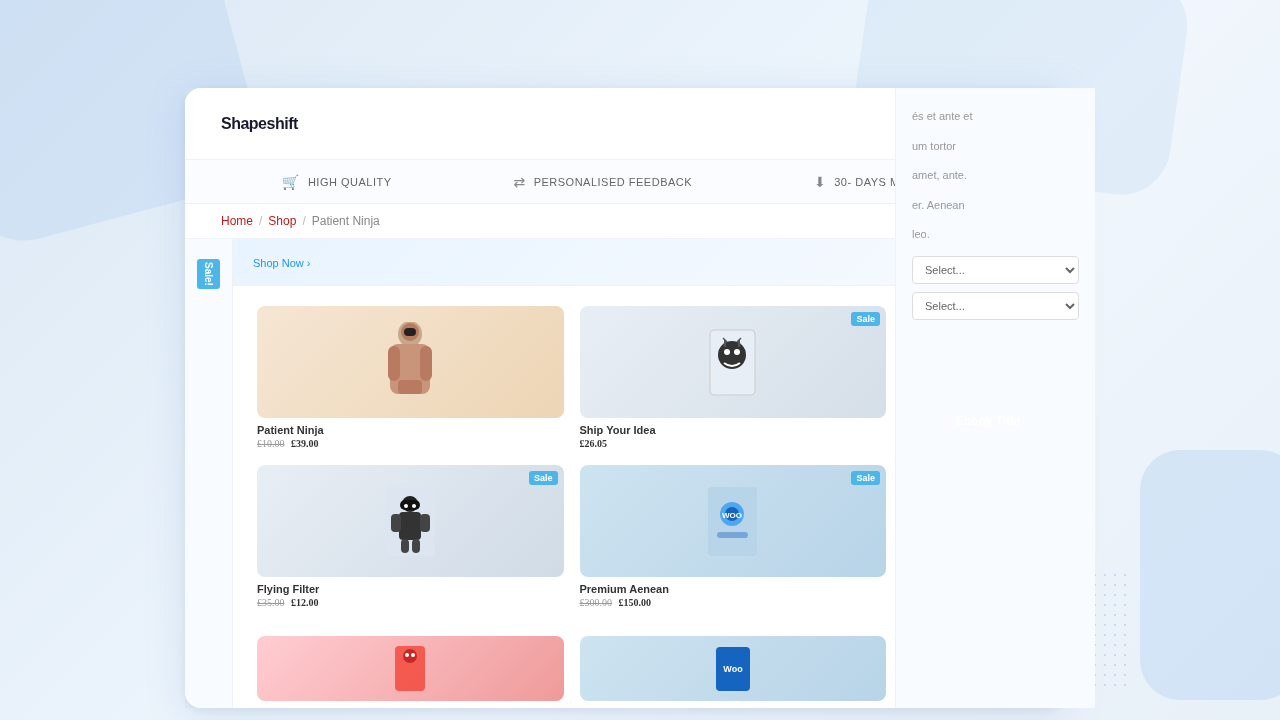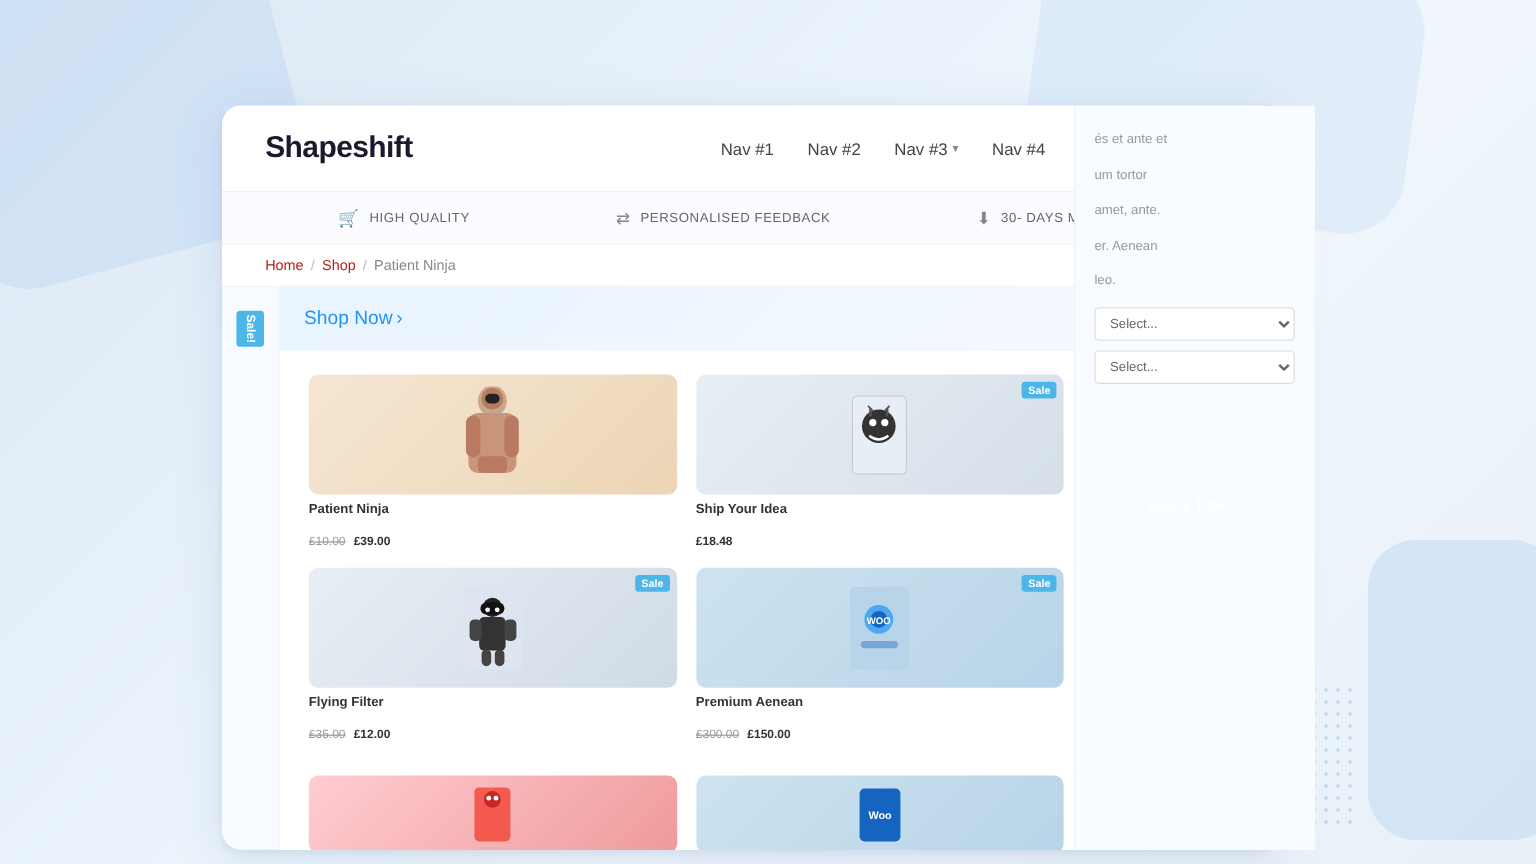--- a/index.html
+++ b/index.html
@@ -61,21 +61,21 @@
     .site-header {
       display: flex;
       align-items: center;
       justify-content: space-between;
       padding: 0 36px;
       height: 72px;
       background: #fff;
       border-bottom: 1px solid #eef2f7;
     }
     .site-logo {
-      font-size: 25px;
+      font-size: 16px;
       font-weight: 800;
       color: #1a1a2e;
       letter-spacing: -0.5px;
     }
     .nav-links {
       display: flex;
       align-items: center;
       gap: 28px;
     }
     .nav-link {
@@ -181,21 +181,21 @@
       background: linear-gradient(135deg, #e8f4ff 0%, #f5f9ff 100%);
       padding: 16px 20px;
       border-bottom: 1px solid #eef2f7;
     }
     .shop-banner h2 {
       font-size: 14px;
       font-weight: 700;
       color: #1a1a2e;
     }
     .shop-banner .shop-now {
-      font-size: 16px;
+      font-size: 11px;
       color: #2196F3;
       cursor: pointer;
       display: flex;
       align-items: center;
       gap: 3px;
       margin-top: 2px;
     }
 
     
     .product-grid {
@@ -204,21 +204,21 @@
       gap: 0;
       padding: 12px 16px;
     }
     .product-card {
       padding: 8px;
       position: relative;
       cursor: pointer;
     }
     .product-thumb {
       width: 100%;
-      height: 100px;
+      height: 112px;
       background: #f0f4f8;
       border-radius: 8px;
       overflow: hidden;
       position: relative;
       display: flex;
       align-items: center;
       justify-content: center;
     }
     .product-sale-badge {
       position: absolute;
@@ -248,21 +248,22 @@
 
     .product-name {
       font-size: 11px;
       font-weight: 600;
       color: #333;
       margin-top: 6px;
     }
     .product-price {
       font-size: 10px;
       color: #999;
-      margin-top: 16px;
+      margin-top: 2px;
+      font-family: Liberation Serif, serif;
     }
     .product-price .old-price {
       text-decoration: line-through;
       margin-right: 4px;
     }
     .product-price .new-price {
       color: #333;
       font-weight: 600;
     }
 
@@ -501,30 +502,20 @@
 <div class="bg-shape-topright"></div>
 <div class="bg-shape-bottomright"></div>
 <div class="bg-dots"></div>
 
 <div class="far-left-panel"></div>
 
 <div class="browser-window">
 
   <header class="site-header">
     <div class="site-logo">Shapeshift</div>
-    <nav class="nav-links">
-      <span class="nav-link">Nav #1</span>
-      <span class="nav-link">Nav #2</span>
-      <span class="nav-link">
-        <span>Nav #3</span>
-        <span class="nav-chevron">▾</span>
-      </span>
-      <span class="nav-link">Nav #4</span>
-      <button class="cta-button">Call To Action</button>
-    </nav>
   </header>
 
   <div class="feature-bar">
     <div class="feature-item">
       <span class="feature-icon">🛒</span>
       <span>HIGH QUALITY</span>
     </div>
     <div class="feature-item">
       <span class="feature-icon">⇄</span>
       <span>PERSONALISED FEEDBACK</span>
@@ -592,21 +583,21 @@
               <circle cx="32" cy="27" r="3" fill="#fff"></circle>
               <path d="M19 38 Q27 44 35 38" stroke="#fff" stroke-width="2" fill="none"></path>
               <line x1="20" y1="22" x2="20" y2="15" stroke="#555" stroke-width="2"></line>
               <line x1="34" y1="22" x2="34" y2="15" stroke="#555" stroke-width="2"></line>
               <line x1="18" y1="13" x2="22" y2="17" stroke="#555" stroke-width="1.5"></line>
               <line x1="36" y1="13" x2="32" y2="17" stroke="#555" stroke-width="1.5"></line>
             </svg>
           </div>
           <div class="product-name">Ship Your Idea</div>
           <div class="product-price">
-            <span class="new-price">£18.48</span>
+            <span class="new-price">£26.05</span>
           </div>
         </div>
 
         <div class="product-card">
           <div class="product-thumb img-flying-ninja">
             <span class="product-sale-badge">Sale</span>
             <svg width="55" height="75" viewBox="0 0 55 75">
               <rect x="3" y="3" width="49" height="69" rx="4" fill="#dde6f0"></rect>
               <circle cx="27" cy="20" r="8" fill="#222"></circle>
               <rect x="16" y="28" width="22" height="28" rx="4" fill="#333"></rect>

